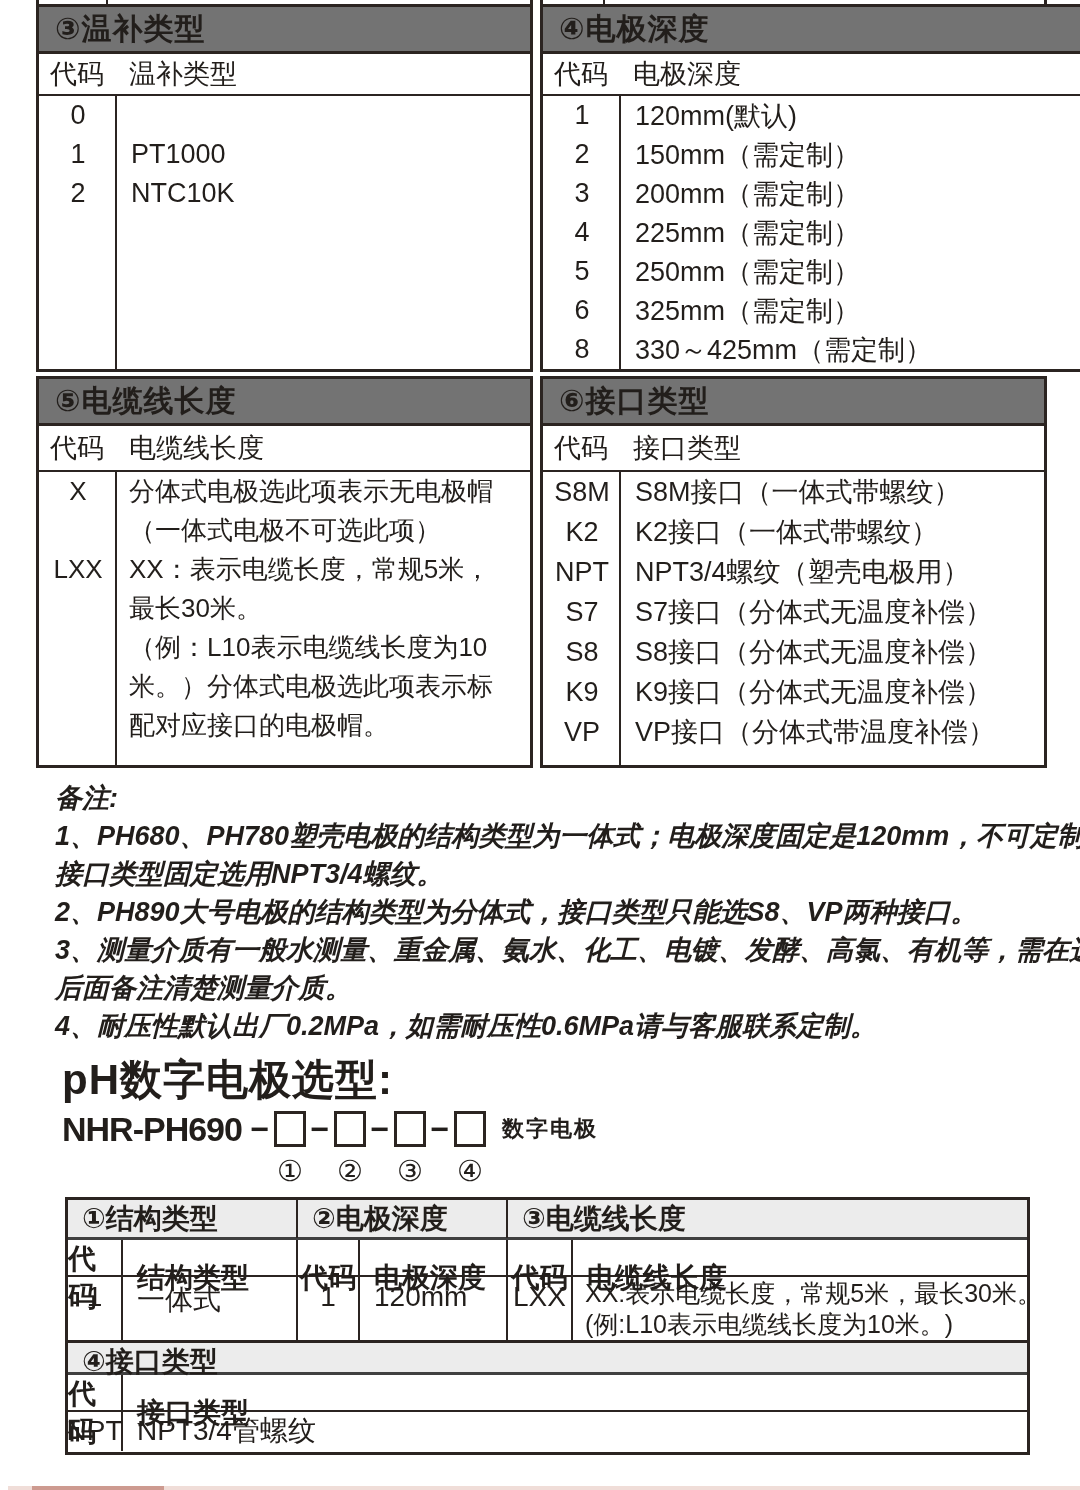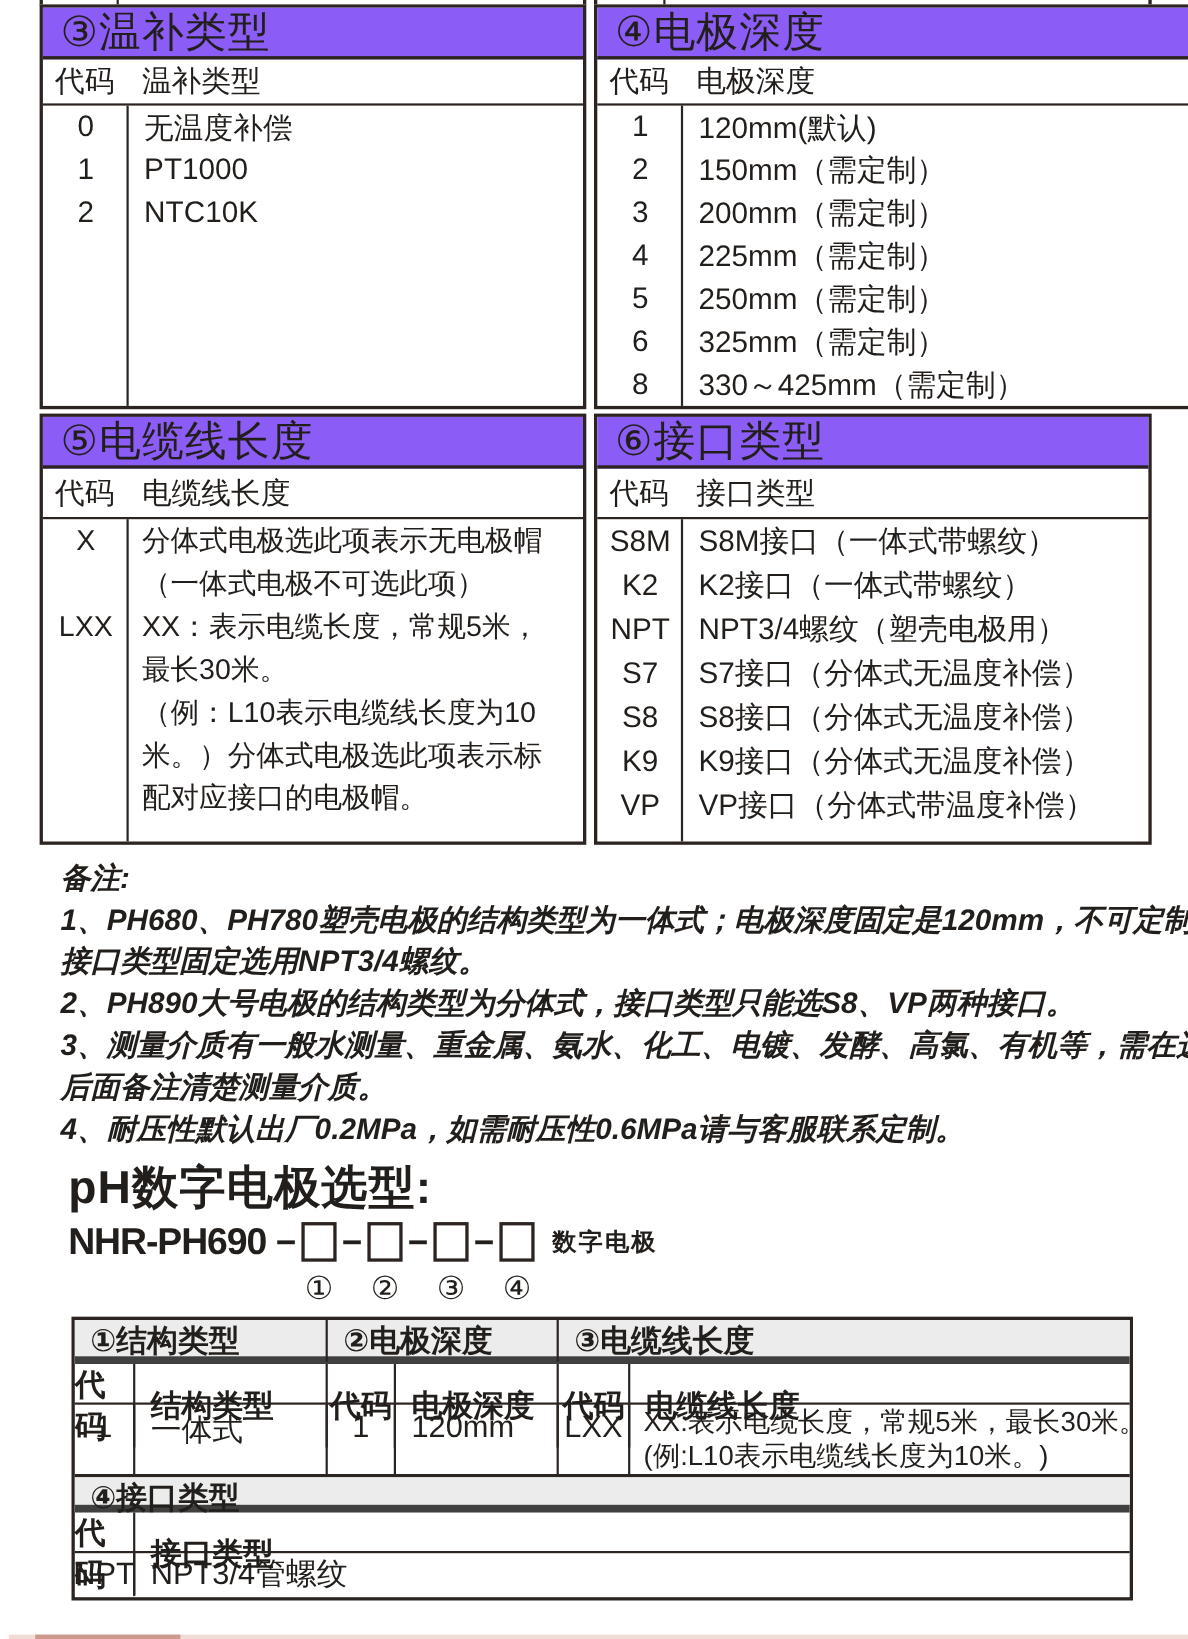--- a/index.html
+++ b/index.html
@@ -4,23 +4,23 @@
 <style>
   html,body { margin:0; padding:0; background:#ffffff; }
   .page {
     position:relative; width:1080px; height:1490px; background:#ffffff;
     font-family:"Liberation Sans","DejaVu Sans",sans-serif;
     color:#221e1b; overflow:hidden;
   }
   
   .spec-table { position:absolute; border:3px solid #2b2421; background:#fff; box-sizing:border-box; }
   .band {
-    height:44px; background:#8b5cf6; border-bottom:3px solid #2b2421;
+    height:44px; background:#737373; border-bottom:3px solid #2b2421;
     display:flex; align-items:center; padding-left:16px;
-    font-weight:normal; font-size:38px; letter-spacing:1px;
+    font-weight:bold; font-size:30px; letter-spacing:1px;
   }
   .colhdr {
     height:40px; display:grid; grid-template-columns:76px 1fr;
     border-bottom:2px solid #2b2421; align-items:center; font-size:27px;
   }
   .colhdr .code { text-align:center; }
   .colhdr .desc { padding-left:14px; }
   .databody { position:relative; }
   .vdiv { position:absolute; top:0; bottom:0; left:76px; width:2px; background:#2b2421; }
   .drow { display:grid; grid-template-columns:78px 1fr; align-items:center; font-size:27px; }
@@ -45,21 +45,21 @@
   .model-box { width:26px; height:30px; border:3px solid #2b2421; position:relative; background:#fff; }
   .model-box .mark {
     position:absolute; top:40px; left:50%; transform:translateX(-50%);
     font-size:29px; font-weight:normal; color:#221e1b;
   }
   .model-suffix { font-size:22px; font-weight:bold; margin-left:16px; letter-spacing:2px; }
   
   .btable { position:absolute; left:65px; top:1197px; width:965px; height:258px; border:3px solid #2b2421; box-sizing:border-box; background:#fff; }
   .btable .cell { box-sizing:border-box; }
   .brow { display:grid; box-sizing:border-box; }
-  .b-band { background:#ececec; font-weight:bold; font-size:28px; border-bottom:7px solid #404040; }
+  .b-band { background:#ececec; font-weight:bold; font-size:28px; border-bottom:3px solid #404040; }
   .b-band .cell { display:flex; align-items:center; padding-left:14px; }
   .b-hdr { font-size:28px; font-weight:bold; border-bottom:2px solid #2b2421; }
   .b-hdr .cell, .b-data .cell { display:flex; align-items:center; }
   .b-data { font-size:28px; }
   .cell.ccenter { justify-content:center; padding-left:0; }
   .cell.cleft { padding-left:14px; }
   .bord { border-right:2px solid #2b2421; }
   .cable-lines { font-size:25px; line-height:31px; padding-left:12px; align-self:center; white-space:nowrap; }
   
   .pink-strip { position:absolute; left:8px; right:0; top:1486px; height:4px; background:#f0ddd8; }
@@ -80,21 +80,20 @@
   <div class="spec-table" style="left:36px;top:4px;width:497px;height:368px;">
     <div class="band">③温补类型</div>
     <div class="colhdr">
       <div class="code">代码</div>
       <div class="desc">温补类型</div>
     </div>
     <div class="databody" style="height:273px;">
       <div class="vdiv"></div>
       <div class="drow h39">
         <span class="code">0</span>
-        <span class="desc">无温度补偿</span>
       </div>
       <div class="drow h39">
         <span class="code">1</span>
         <span class="desc">PT1000</span>
       </div>
       <div class="drow h39">
         <span class="code">2</span>
         <span class="desc">NTC10K</span>
       </div>
     </div>

